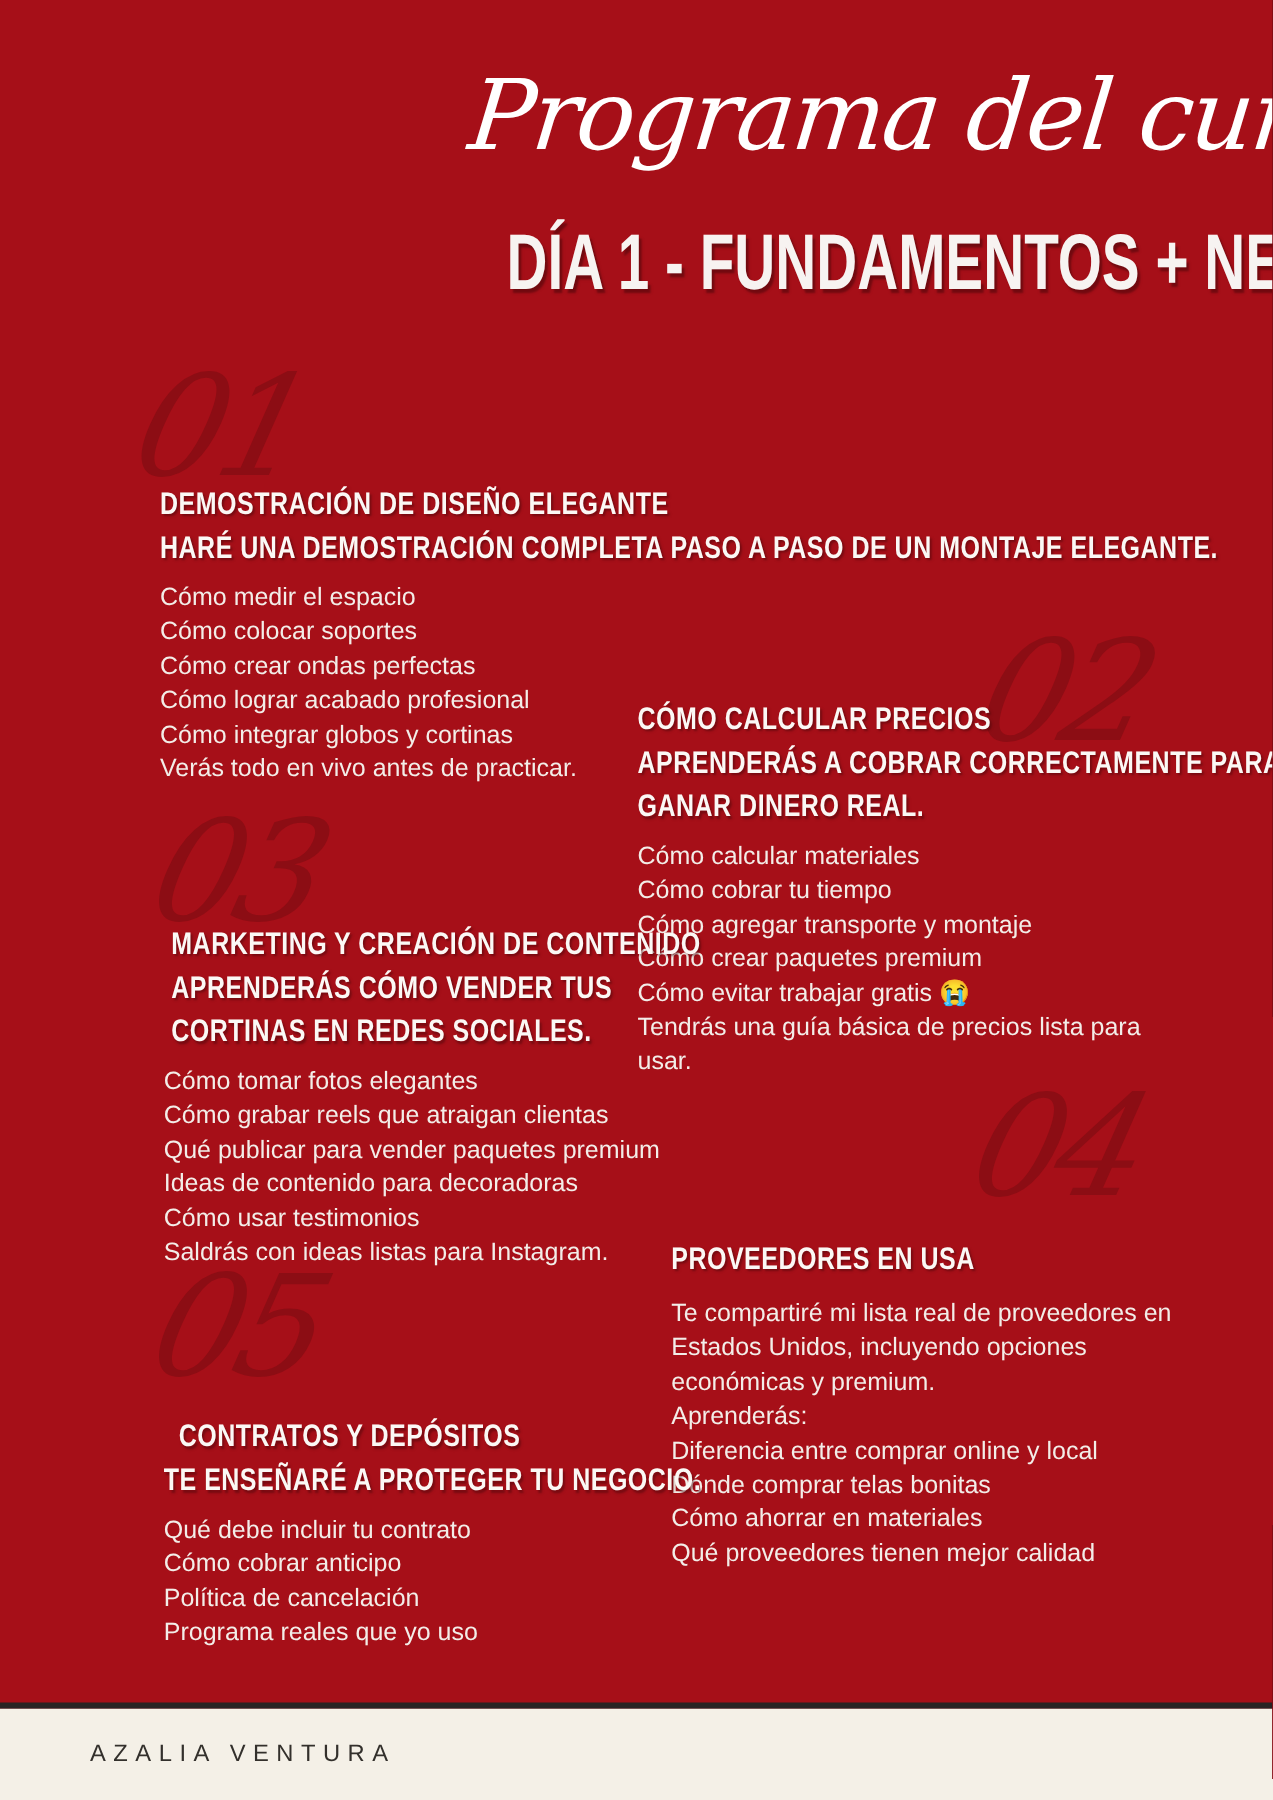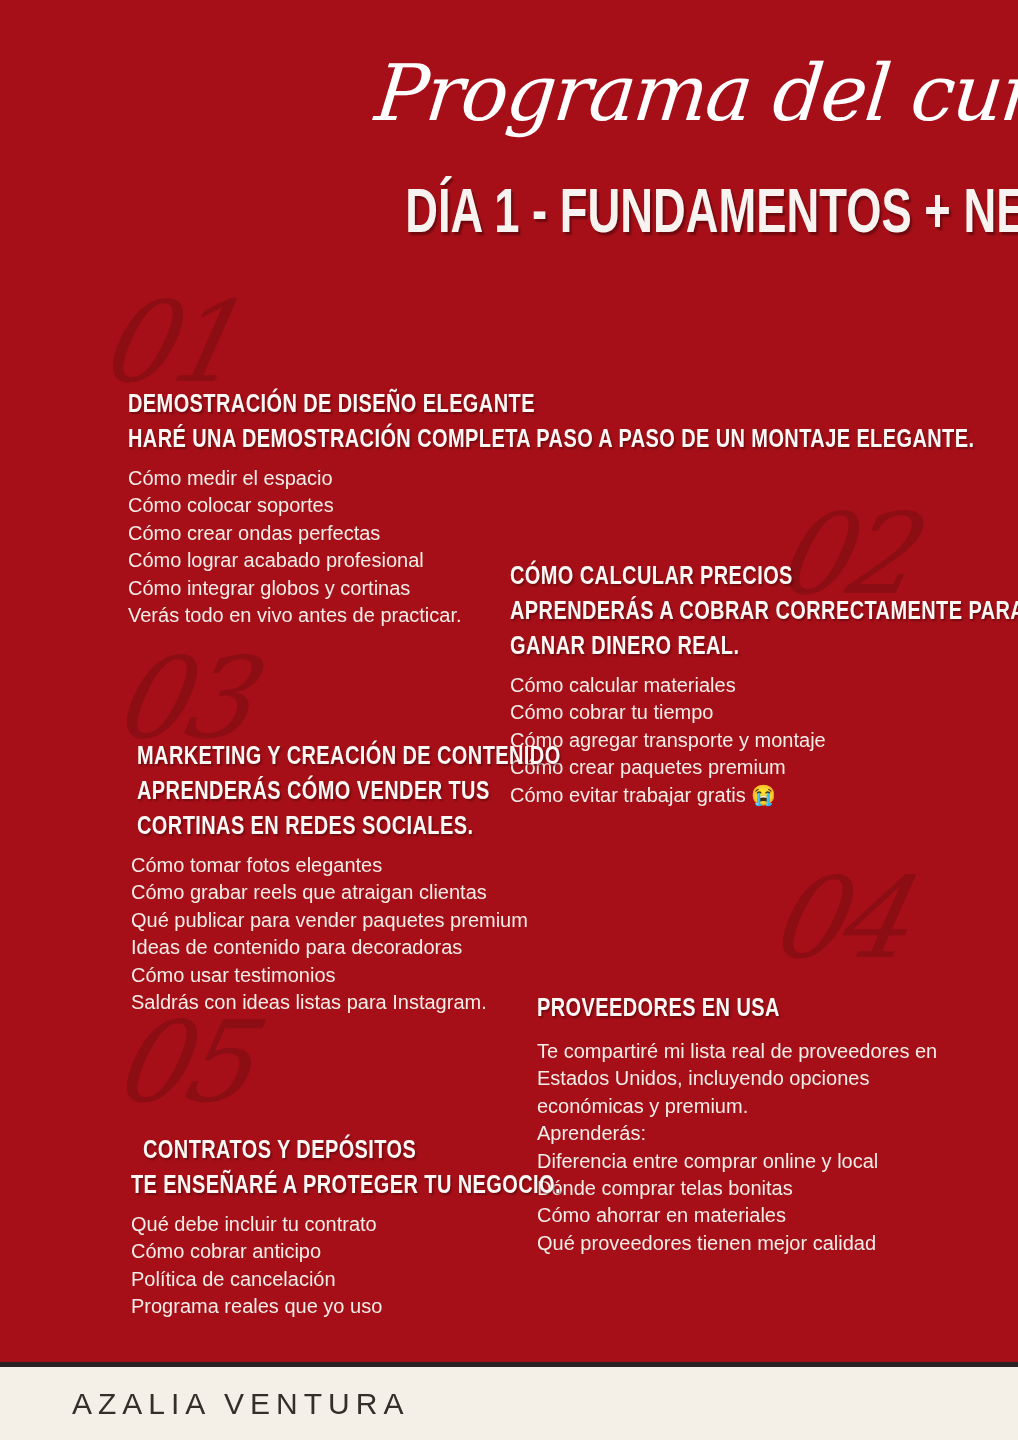--- a/index.html
+++ b/index.html
@@ -119,21 +119,21 @@
   .footer {
     position: absolute;
     left: 0; top: 1367px;
     width: 1018px; height: 73px;
     background: #F4F0E7;
     display: flex;
     align-items: center;
   }
   .brand {
     margin-left: 72px;
-    font-size: 30px;
+    font-size: 19px;
     letter-spacing: 6px;
     color: #33302C;
     font-weight: 400;
   }
 </style>
 </head>
 <body>
 
 <div class="page">
 
@@ -165,20 +165,21 @@
   <div class="section sec-02">
     <div class="sec-title-line"><span class="squeeze">CÓMO CALCULAR PRECIOS</span></div>
     <div class="sec-title-line"><span class="squeeze">APRENDERÁS A COBRAR CORRECTAMENTE PARA</span></div>
     <div class="sec-title-line"><span class="squeeze">GANAR DINERO REAL.</span></div>
     <div class="sec-items">
       <div class="sec-item">Cómo calcular materiales</div>
       <div class="sec-item">Cómo cobrar tu tiempo</div>
       <div class="sec-item">Cómo agregar transporte y montaje</div>
       <div class="sec-item">Cómo crear paquetes premium</div>
       <div class="sec-item">Cómo evitar trabajar gratis 😭</div>
+      <div class="sec-item">Tendrás una guía básica de precios lista para usar.</div>
     </div>
   </div>
 
   <div class="section sec-03">
     <div class="sec-title-line title-indent"><span class="squeeze">MARKETING Y CREACIÓN DE CONTENIDO</span></div>
     <div class="sec-title-line title-indent"><span class="squeeze">APRENDERÁS CÓMO VENDER TUS</span></div>
     <div class="sec-title-line title-indent"><span class="squeeze">CORTINAS EN REDES SOCIALES.</span></div>
     <div class="sec-items">
       <div class="sec-item">Cómo tomar fotos elegantes</div>
       <div class="sec-item">Cómo grabar reels que atraigan clientas</div>

